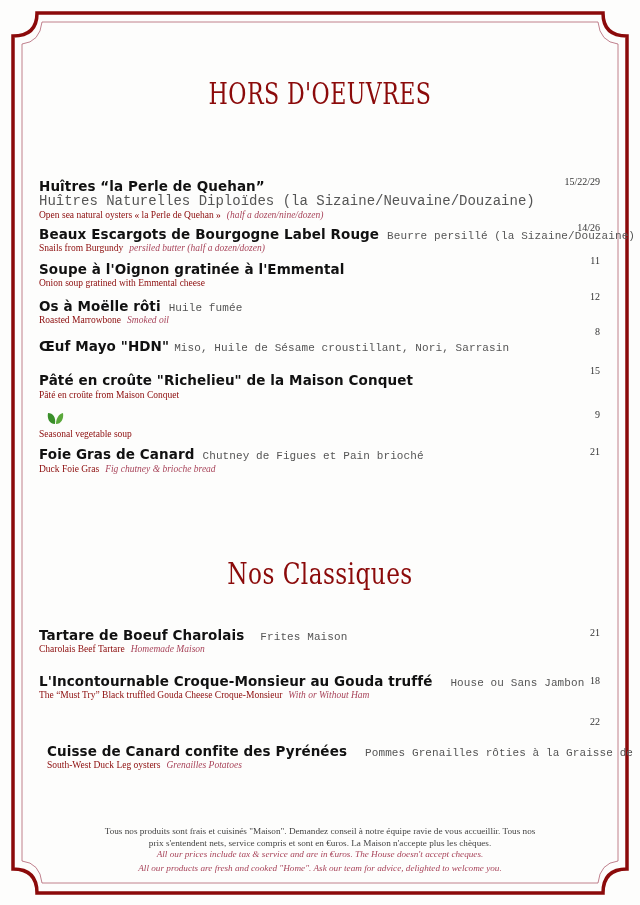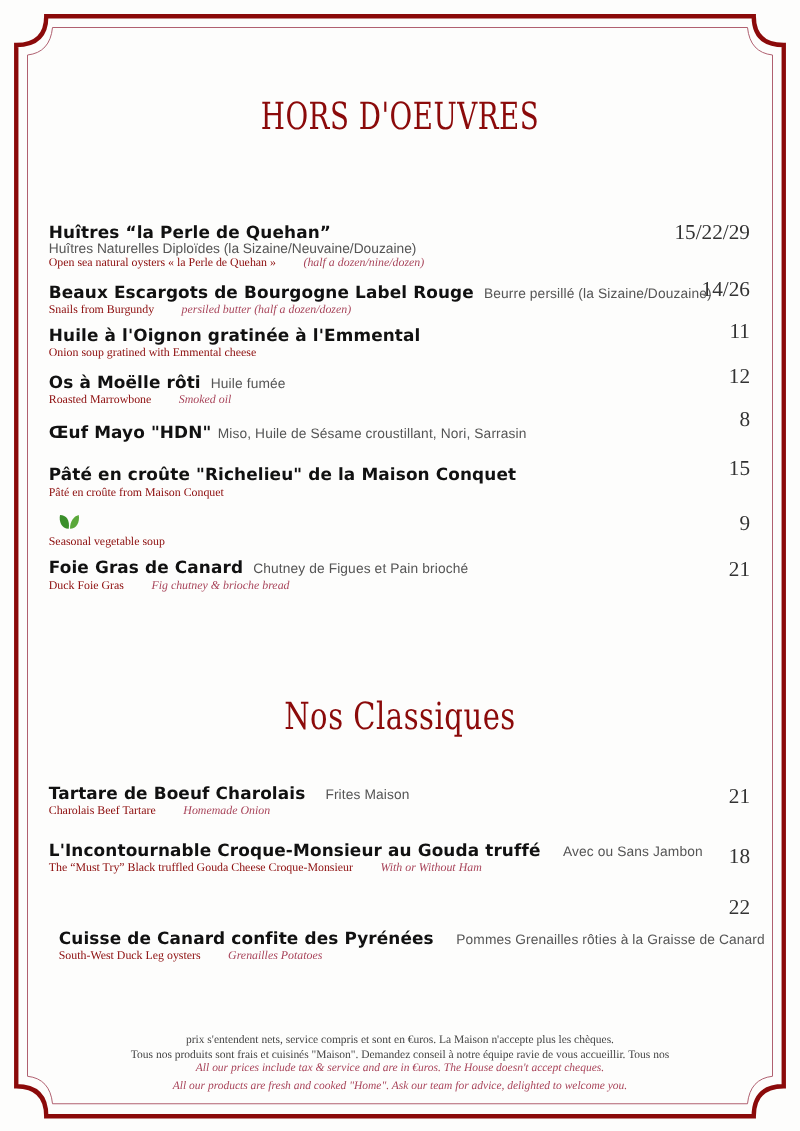--- a/index.html
+++ b/index.html
@@ -13,27 +13,27 @@
     color: #8b0a0a; font-family: "DejaVu Serif Condensed", "DejaVu Serif", serif;
     letter-spacing: 0.5px;
   }
   .t1 { top: 76px; font-size: 30px; transform: scaleX(0.82); transform-origin: center; font-weight: normal; }
   .t2 { top: 556px; font-size: 30px; transform: scaleX(0.86); transform-origin: center; }
   .item { position: absolute; left: 39px; width: 560px; }
   .name {
     font-family: "DejaVu Sans", sans-serif; font-size: 13.5px; color: #111; font-weight: 600;
     letter-spacing: 0.1px; white-space: nowrap;
   }
-  .sub-fr { font-family: Liberation Sans, sans-serif; font-size: 11px; color: #555; font-weight: normal; margin-left: 8px; }
-  .line-fr { font-family: Liberation Sans, sans-serif; font-size: 11px; color: #555; white-space: nowrap; margin-top: -1px; }
+  .sub-fr { font-family: Liberation Mono, monospace; font-size: 11px; color: #555; font-weight: normal; margin-left: 8px; }
+  .line-fr { font-family: Liberation Mono, monospace; font-size: 14px; color: #555; white-space: nowrap; margin-top: -1px; }
   .en { font-family: "Liberation Serif", serif; font-size: 9.5px; color: #8b0a0a; white-space: nowrap; line-height: 12px; }
-  .en-i { font-style: italic; color: #a8445a; margin-left: 22px; }
+  .en-i { font-style: italic; color: #a8445a; margin-left: 6px; }
   .price {
     position: absolute; right: 40px; text-align: right;
-    font-family: "Liberation Serif", serif; font-size: 17px; color: #333;
+    font-family: "Liberation Serif", serif; font-size: 10px; color: #333;
   }
   .leaf { display: inline-block; vertical-align: -2px; margin-left: 8px; }
   .footer { position: absolute; left: 60px; width: 520px; top: 826px; text-align: center; }
   .f-fr { font-family: "Liberation Serif", serif; font-size: 9.2px; color: #444; line-height: 11.5px; }
   .f-en { font-family: "Liberation Serif", serif; font-style: italic; font-size: 9.2px; color: #a8445a; line-height: 11.5px; margin-top: 2px; }
 </style>
 </head>
 <body>
 
 <svg class="frame" width="640" height="905" viewBox="0 0 640 905">
@@ -50,21 +50,21 @@
 </div>
 <div class="price" style="top:176px">15/22/29</div>
 
 <div class="item" style="top:226px">
   <div class="name"><span>Beaux Escargots de Bourgogne Label Rouge</span><span class="sub-fr">Beurre persillé  (la Sizaine/Douzaine)</span></div>
   <div class="en"><span>Snails from Burgundy</span><span class="en-i">persiled butter (half a dozen/dozen)</span></div>
 </div>
 <div class="price" style="top:222px">14/26</div>
 
 <div class="item" style="top:261px">
-  <div class="name">Huile à l'Oignon gratinée à l'Emmental</div>
+  <div class="name">Soupe à l'Oignon gratinée à l'Emmental</div>
   <div class="en"><span>Onion soup gratined with Emmental cheese</span></div>
 </div>
 <div class="price" style="top:255px">11</div>
 
 <div class="item" style="top:298px">
   <div class="name"><span>Os à Moëlle rôti</span><span class="sub-fr">Huile fumée</span></div>
   <div class="en"><span>Roasted Marrowbone</span><span class="en-i">Smoked oil</span></div>
 </div>
 <div class="price" style="top:291px">12</div>
 
@@ -91,34 +91,34 @@
 <div class="item" style="top:446px">
   <div class="name"><span>Foie Gras de Canard</span><span class="sub-fr">Chutney de Figues et Pain brioché</span></div>
   <div class="en" style="margin-top:1px"><span>Duck Foie Gras</span><span class="en-i">Fig chutney &amp; brioche bread</span></div>
 </div>
 <div class="price" style="top:446px">21</div>
 
 <div class="title t2">Nos Classiques</div>
 
 <div class="item" style="top:627px">
   <div class="name"><span>Tartare de Boeuf Charolais</span><span class="sub-fr" style="margin-left:16px">Frites Maison</span></div>
-  <div class="en"><span>Charolais Beef Tartare</span><span class="en-i">Homemade Onion</span></div>
+  <div class="en"><span>Charolais Beef Tartare</span><span class="en-i">Homemade Maison</span></div>
 </div>
 <div class="price" style="top:627px">21</div>
 
 <div class="item" style="top:673px">
-  <div class="name"><span>L'Incontournable Croque-Monsieur au Gouda truffé</span><span class="sub-fr" style="margin-left:18px">Avec ou Sans Jambon</span></div>
+  <div class="name"><span>L'Incontournable Croque-Monsieur au Gouda truffé</span><span class="sub-fr" style="margin-left:18px">House ou Sans Jambon</span></div>
   <div class="en"><span>The “Must Try” Black truffled Gouda Cheese Croque-Monsieur</span><span class="en-i">With or Without Ham</span></div>
 </div>
 <div class="price" style="top:675px">18</div>
 
 <div class="item" style="top:743px;left:47px">
   <div class="name"><span>Cuisse de Canard confite des Pyrénées</span><span class="sub-fr" style="margin-left:18px">Pommes Grenailles rôties à la Graisse de Canard</span></div>
   <div class="en"><span>South-West Duck Leg oysters</span><span class="en-i">Grenailles Potatoes</span></div>
 </div>
 <div class="price" style="top:716px">22</div>
 
 <div class="footer">
+  <div class="f-fr">Tous nos produits sont frais et cuisinés "Maison". Demandez conseil à notre équipe ravie de vous accueillir. Tous nos</div>
   <div class="f-fr">prix s'entendent nets, service compris et sont en €uros. La Maison n'accepte plus les chèques.</div>
-  <div class="f-fr">Tous nos produits sont frais et cuisinés "Maison". Demandez conseil à notre équipe ravie de vous accueillir. Tous nos</div>
   <div class="f-en" style="margin-top:0">All our prices include tax &amp; service and are in €uros. The House doesn't accept cheques.</div>
   <div class="f-en">All our products are fresh and cooked "Home". Ask our team for advice, delighted to welcome you.</div>
 </div>
 
 </body></html>

